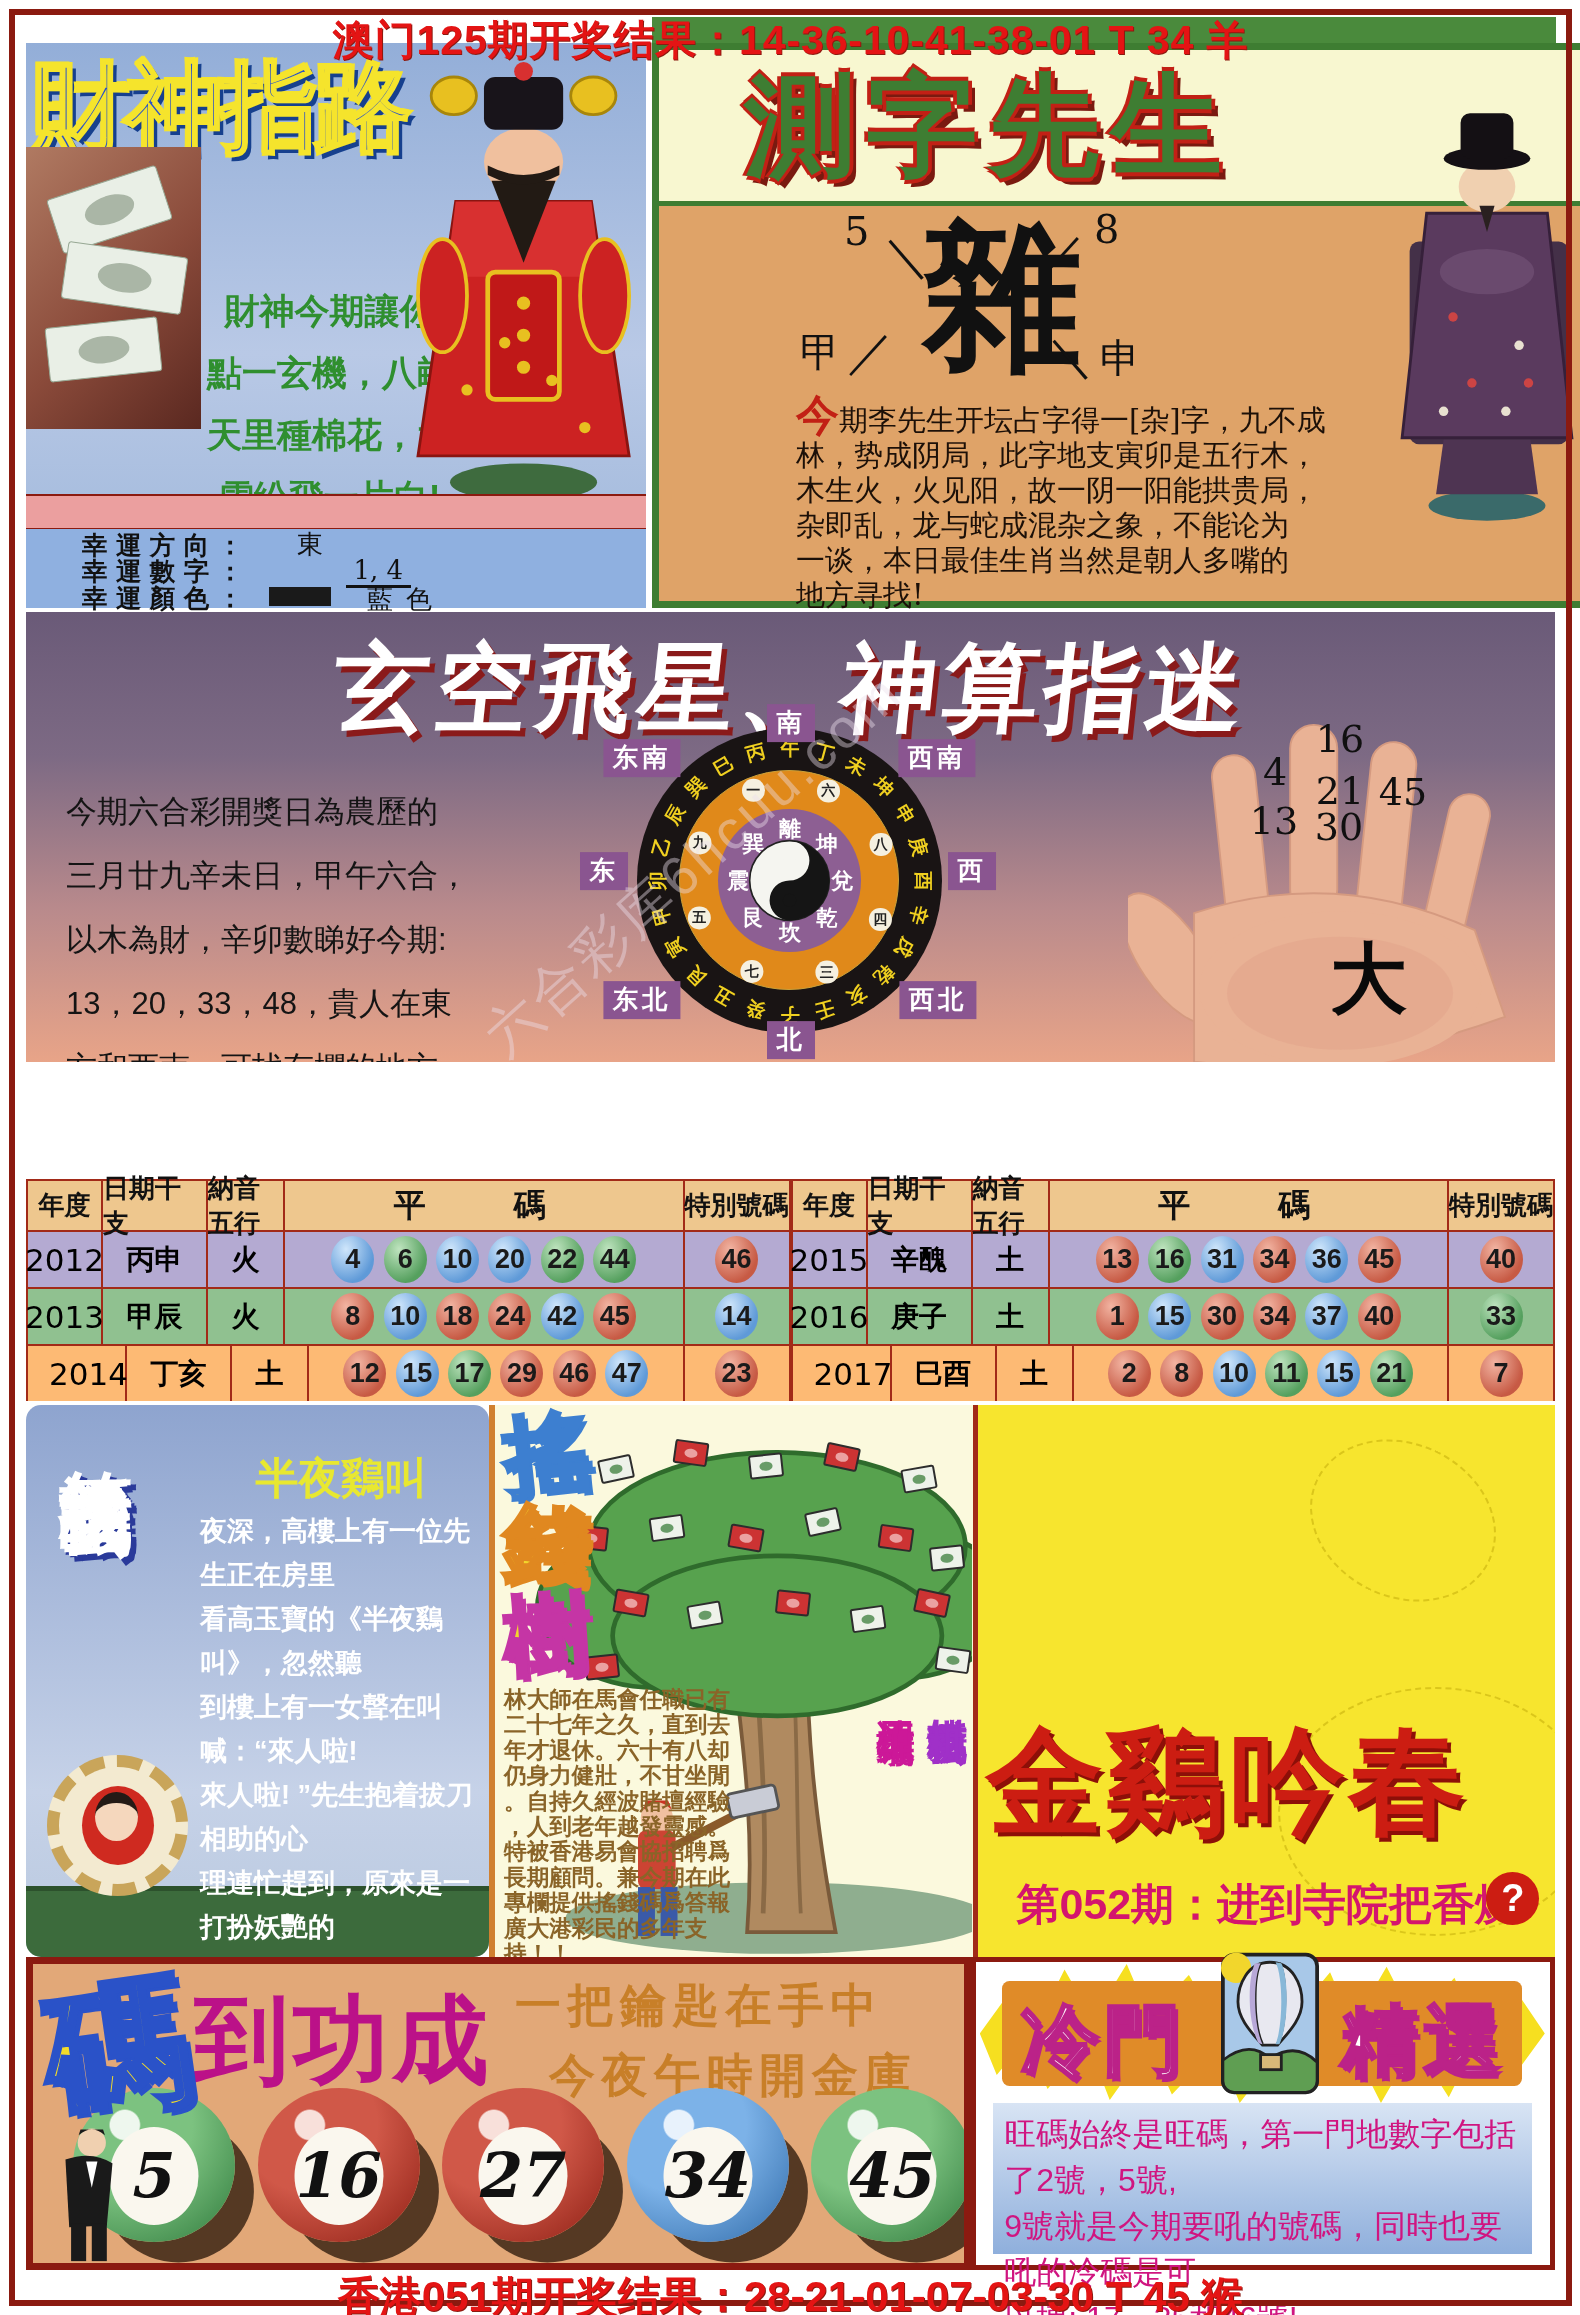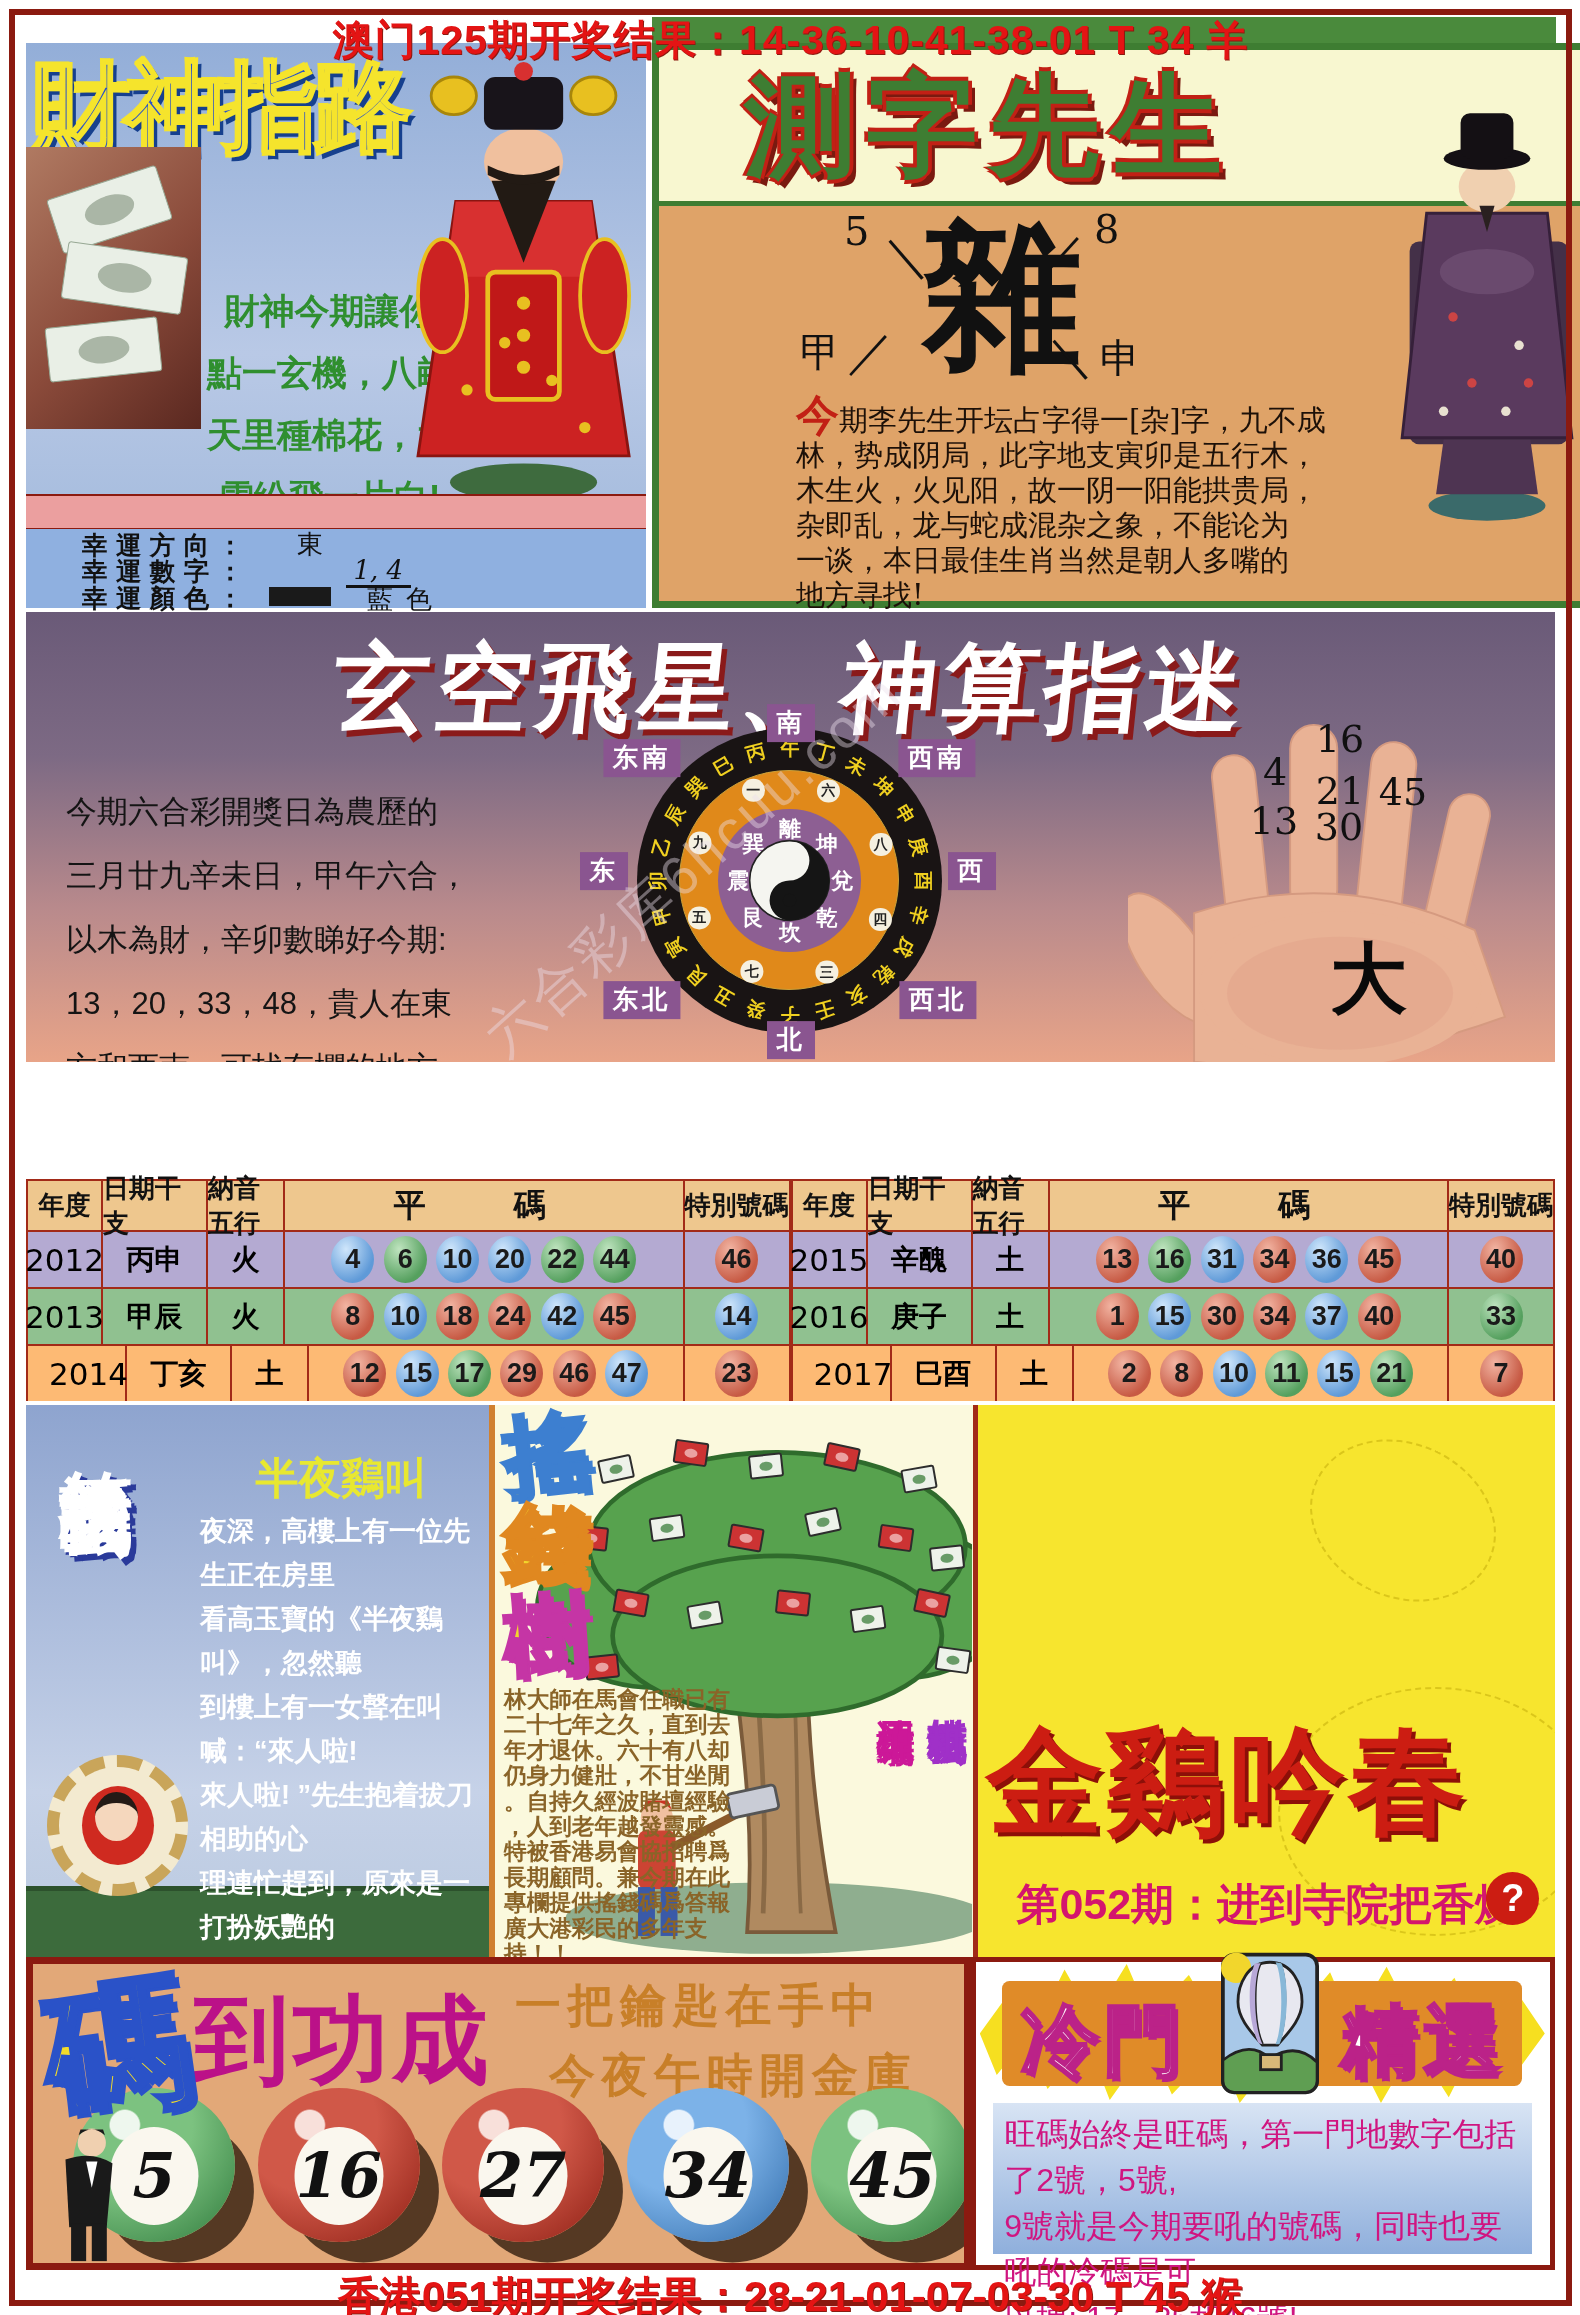--- a/index.html
+++ b/index.html
@@ -33,21 +33,21 @@
   .poem{position:absolute;left:141px;top:237px;width:325px;text-align:center;font-size:35px;line-height:62px;
         color:#2f8f2f;font-weight:bold;}
   .pinkband{position:absolute;left:0;top:451px;width:100%;height:32px;background:#eb9f9f;
         border-top:2.8px solid #8b1a10;border-bottom:2.8px solid #8b1a10;}
   .lucky{position:absolute;left:0;top:486px;width:100%;height:79px;background:#8fb0e0;}
   .lrow{position:absolute;left:0;width:100%;height:26px;}
   .lrow.r1{top:0;} .lrow.r2{top:26px;} .lrow.r3{top:53px;}
   .llabel{position:absolute;left:56px;font-size:25.4px;font-weight:bold;color:#111;letter-spacing:8.5px;}
   .lval{position:absolute;font-size:26px;color:#111;font-family:"DejaVu Serif","Liberation Serif",serif;}
   .lval.east{left:271px;top:-1.9px;}
-  .lval.nums{left:320px;top:0;border-bottom:3.8px solid #111;padding:0 7.5px;font-style:italic;}
+  .lval.nums{left:320px;top:0;border-bottom:3.8px solid #111;padding:0 7.5px;}
   .swatch{position:absolute;left:243px;top:4.7px;width:62px;height:19px;background:#1a1a1a;}
   .lval.cname{left:341px;top:0;letter-spacing:13px;}
 
   
   .cezi{position:absolute;left:652px;top:43px;width:1000px;height:565px;border:7.5px solid #3e7d32;
         box-sizing:border-box;background:#dfa368;}
   .cz-cream{position:absolute;left:0;top:0;width:100%;height:151px;background:#f8f7d0;border-bottom:5.6px solid #3e7d32;}
   .cz-title{position:absolute;left:85px;top:1.9px;font-size:111px;font-weight:900;color:#3e7d32;letter-spacing:11.3px;
         text-shadow:3.8px 0 0 #c22015,-3.8px 0 0 #c22015,0 3.8px 0 #c22015,0 -3.8px 0 #c22015,6.6px 6.6px 0 #7a1a10;}
   .cz-serif{font-family:"DejaVu Serif","Liberation Serif",serif;color:#111;}
@@ -106,21 +106,21 @@
   .tone-purple{background:#b4aad2;} .tone-green{background:#90c190;} .tone-blue{background:#fdba74;padding-left:24px;}
   .tball{display:inline-block;width:43px;height:47px;border-radius:50%;text-align:center;line-height:47px;
         font-size:27px;font-weight:bold;color:#1a1a1a;margin:0 4.7px;}
   .tball.red{background:radial-gradient(ellipse at 35% 28%,#f2b4a2 0%,#c75a44 70%);}
   .tball.blue{background:radial-gradient(ellipse at 35% 28%,#cfe6fb 0%,#5f9ad8 70%);}
   .tball.green{background:radial-gradient(ellipse at 35% 28%,#bfe4bf 0%,#55a05e 70%);}
 
   
   .bottomrow{position:absolute;left:26px;top:1405px;width:1529px;height:552px;display:flex;}
   .joke{position:relative;width:463px;height:100%;overflow:hidden;
-        background:linear-gradient(180deg,#8ea4cf 0%,#c6d2e8 70%,#b9c9df 100%);}
+        background:linear-gradient(180deg,#8ea4cf 0%,#c6d2e8 70%,#b9c9df 100%);border-radius:15px;}
   .joke-trees{position:absolute;left:0;bottom:0;width:100%;height:66px;background:#3c6b3c;
         border-top:5.6px solid #2c512c;}
   .joke-side{position:absolute;left:21px;top:5.6px;writing-mode:vertical-rl;text-orientation:upright;
         font-size:73px;font-weight:900;color:#ffffff;text-shadow:5.6px 5.6px 0 #2a3a9a;letter-spacing:3.8px;}
   .joke-title{position:absolute;left:179px;top:45px;width:273px;text-align:center;font-size:43px;font-weight:bold;
         color:#e8e830;}
   .joke-body{position:absolute;left:174px;top:104px;width:282px;font-size:27px;line-height:44px;color:#ffffff;
         font-weight:bold;}
   .doll{position:absolute;left:21px;top:350px;width:141px;height:141px;border-radius:50%;
         background:#f3ead0;border:12.2px dashed #c9a55a;box-sizing:border-box;z-index:4;}

